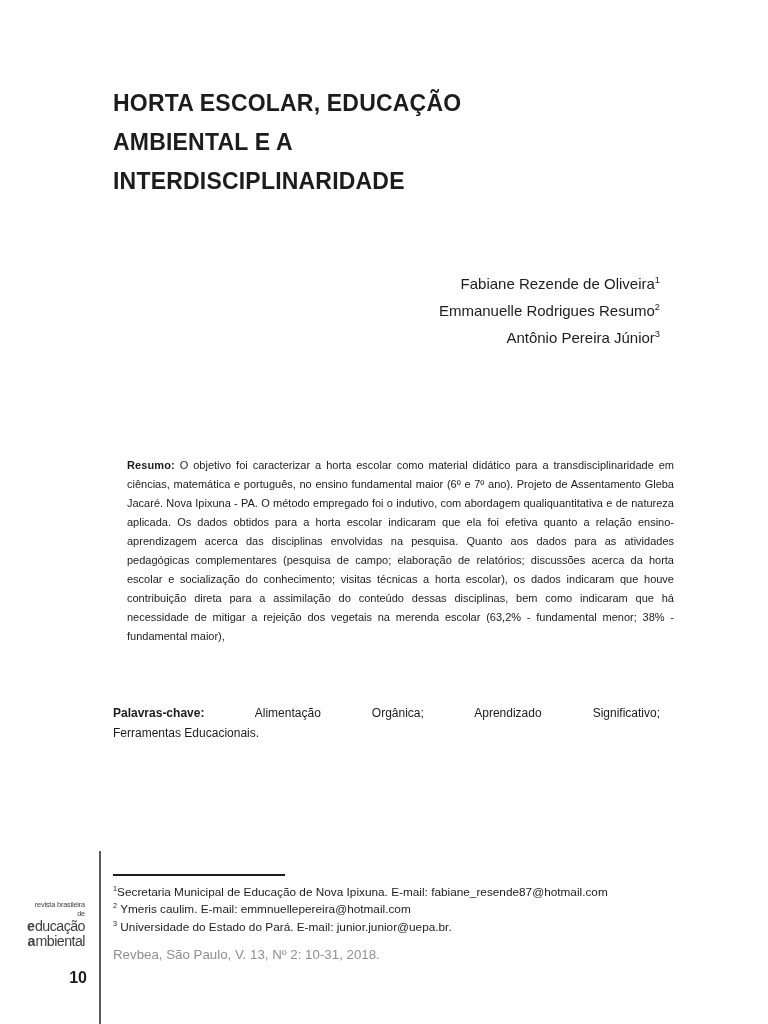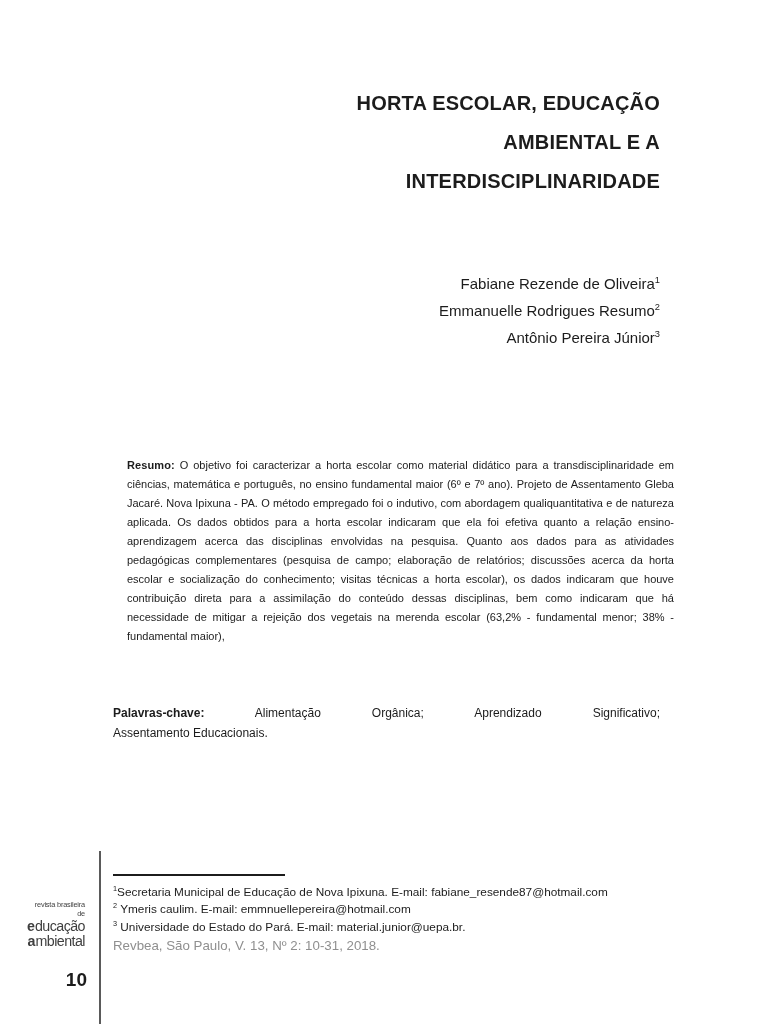--- a/index.html
+++ b/index.html
@@ -15,22 +15,22 @@
     overflow: hidden;
     font-family: "Liberation Sans", sans-serif;
     color: #1c1c1c;
   }
   .title {
     position: absolute;
     top: 84px;
     left: 113px;
     width: 547px;
     margin: 0;
-    text-align: right;
-    font-size: 20px;
+    text-align: left;
+    font-size: 23px;
     font-weight: bold;
     line-height: 39px;
     letter-spacing: 0.2px;
   }
   .title .tline { display: block; }
   .authors {
     position: absolute;
     top: 270px;
     left: 113px;
     width: 547px;
@@ -77,21 +77,21 @@
     position: absolute;
     top: 884px;
     left: 113px;
     width: 560px;
     font-size: 11.8px;
     line-height: 17.3px;
   }
   .journal-citation {
     font-size: 13.3px;
     line-height: 18px;
-    margin-top: 1px;
+    margin-top: 10px;
     color: #8f8f8f;
   }
   .vline {
     position: absolute;
     left: 99px;
     top: 851px;
     width: 2px;
     height: 173px;
     background: #5a5a5a;
   }
@@ -115,21 +115,21 @@
     line-height: 15px;
     letter-spacing: -0.6px;
   }
   .logo-big b { letter-spacing: 0; }
   .pagenum {
     position: absolute;
     top: 969px;
     left: 0;
     width: 87px;
     text-align: right;
-    font-size: 19px;
+    font-size: 16px;
     font-weight: bold;
   }
 </style>
 </head>
 <body>
 
 <div class="page">
 
   <h1 class="title">
     <span class="tline">HORTA ESCOLAR, EDUCAÇÃO</span>
@@ -140,29 +140,29 @@
   <div class="authors">
     <div><span>Fabiane Rezende de Oliveira</span><sup>1</sup></div>
     <div><span>Emmanuelle Rodrigues Resumo</span><sup>2</sup></div>
     <div><span>Antônio Pereira Júnior</span><sup>3</sup></div>
   </div>
 
   <p class="abstract"><b>Resumo:</b> <span>O objetivo foi caracterizar a horta escolar como material didático para a transdisciplinaridade em ciências, matemática e português, no ensino fundamental maior (6º e 7º ano). Projeto de Assentamento Gleba Jacaré. Nova Ipixuna - PA. O método empregado foi o indutivo, com abordagem qualiquantitativa e de natureza aplicada. Os dados obtidos para a horta escolar indicaram que ela foi efetiva quanto a relação ensino-aprendizagem acerca das disciplinas envolvidas na pesquisa. Quanto aos dados para as atividades pedagógicas complementares (pesquisa de campo; elaboração de relatórios; discussões acerca da horta escolar e socialização do conhecimento; visitas técnicas a horta escolar), os dados indicaram que houve contribuição direta para a assimilação do conteúdo dessas disciplinas, bem como indicaram que há necessidade de mitigar a rejeição dos vegetais na merenda escolar (63,2% - fundamental menor; 38% - fundamental maior),</span></p>
 
   <div class="keywords">
     <div class="kw-line1"><b>Palavras-chave:</b> <span>Alimentação Orgânica; Aprendizado Significativo;</span></div>
-    <div class="kw-line2">Assentamento Educacionais.</div>
+    <div class="kw-line2">Ferramentas Educacionais.</div>
   </div>
 
   <div class="footnote-rule"></div>
 
   <div class="footnotes">
     <div><sup>1</sup><span>Secretaria Municipal de Educação de Nova Ipixuna. E-mail: fabiane_resende87@hotmail.com</span></div>
     <div><sup>2</sup><span> Ymeris caulim. E-mail: emmnuellepereira@hotmail.com</span></div>
-    <div><sup>3</sup><span> Universidade do Estado do Pará. E-mail: material.junior@uepa.br.</span></div>
+    <div><sup>3</sup><span> Universidade do Estado do Pará. E-mail: junior.junior@uepa.br.</span></div>
     <div class="journal-citation">Revbea, São Paulo, V. 13, Nº 2: 10-31, 2018.</div>
   </div>
 
   <div class="vline"></div>
 
   <div class="logo">
     <div class="logo-small">revista brasileira</div>
     <div class="logo-small">de</div>
     <div class="logo-big"><b>e</b><span>ducação</span></div>
     <div class="logo-big"><b>a</b><span>mbiental</span></div>

